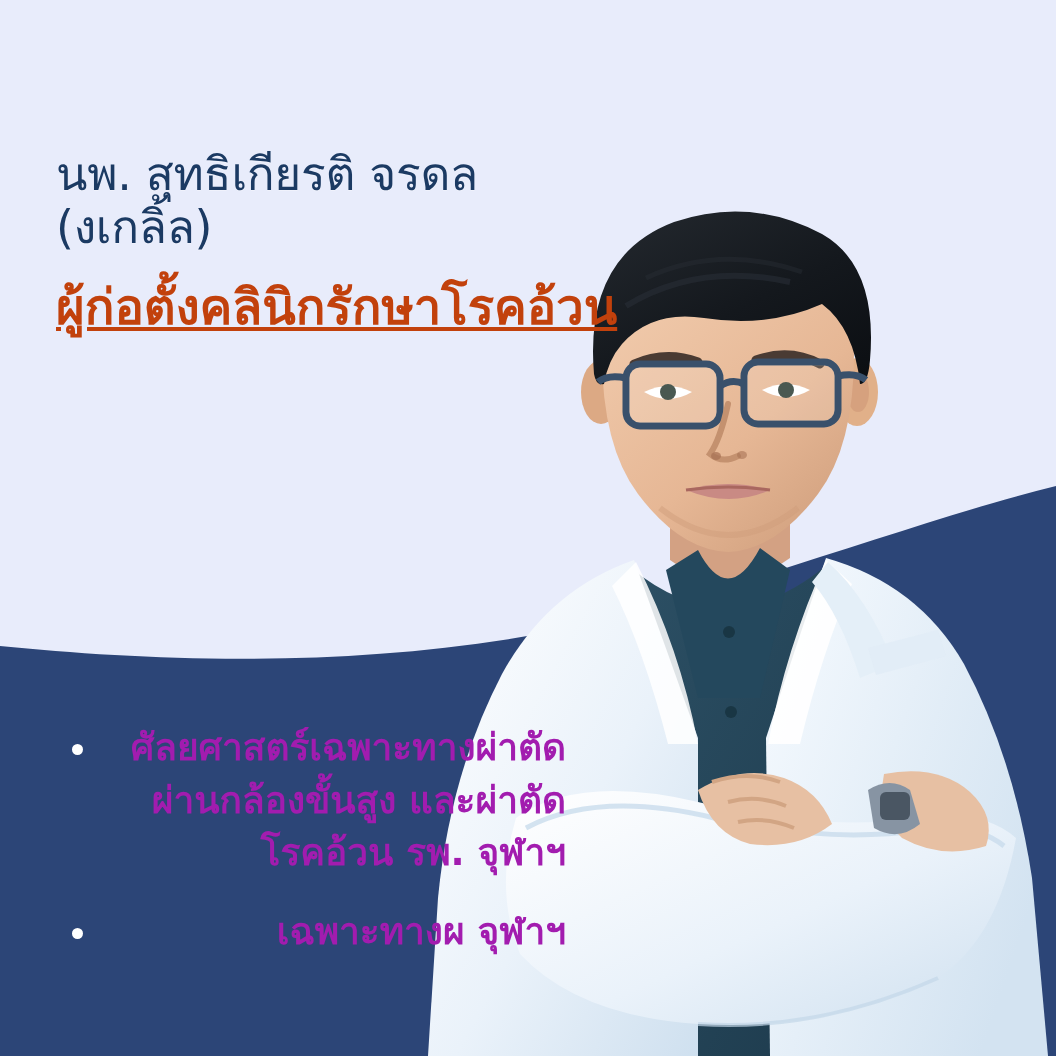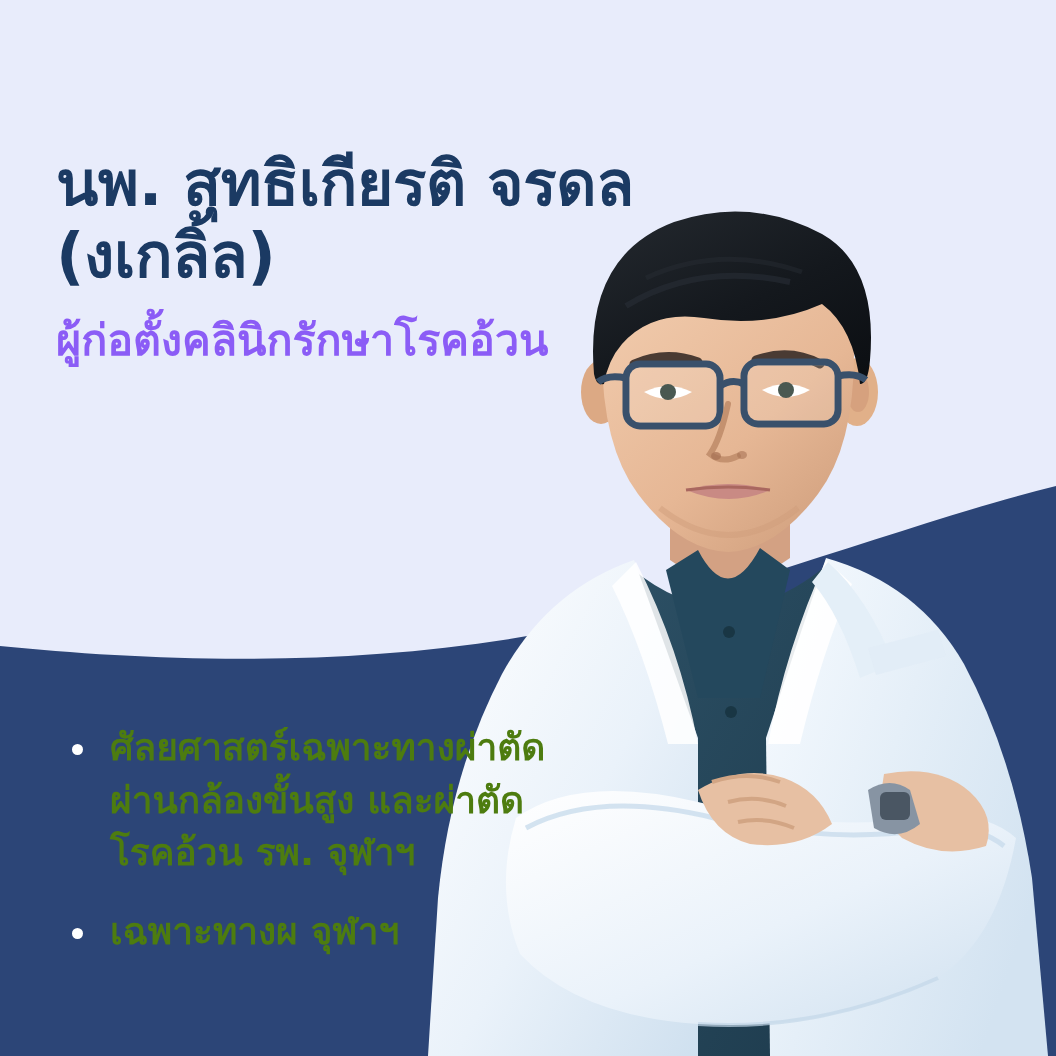--- a/index.html
+++ b/index.html
@@ -43,54 +43,56 @@
 
   
   .text-top {
     position: absolute;
     left: 56px;
     top: 148px;
     width: 640px;
   }
   .title {
     color: #1b3a63;
-    font-size: 62px;
-    font-weight: 700;
+    font-size: 46px;
+    font-weight: 400;
     line-height: 1.16;
     letter-spacing: -0.3px;
     margin: 0;
     text-shadow: 0 1px 0 rgba(255,255,255,0.35);
   }
   .title .line2 { display: block; }
   .subtitle {
-    color: #8b5cf6;
-    font-size: 43px;
+    color: #c2410c;
+    font-size: 49px;
     font-weight: 700;
     line-height: 1.25;
     margin: 22px 0 0 0;
+    text-decoration: underline;
   }
   .subtitle .sline { display: block; }
 
   .bullets {
     position: absolute;
     left: 66px;
     top: 722px;
     width: 500px;
     margin: 0;
     padding: 0;
     list-style: none;
   }
   .bullets li {
     position: relative;
-    color: #4d7c0f;
+    color: #a21caf;
     font-size: 37px;
     font-weight: 700;
     line-height: 1.42;
     padding-left: 44px;
     margin-bottom: 26px;
+    text-align: right;
   }
   .bullets li .dot {
     position: absolute;
     left: 6px;
     top: 22px;
     width: 11px;
     height: 11px;
     border-radius: 50%;
     background: #ffffff;
   }

